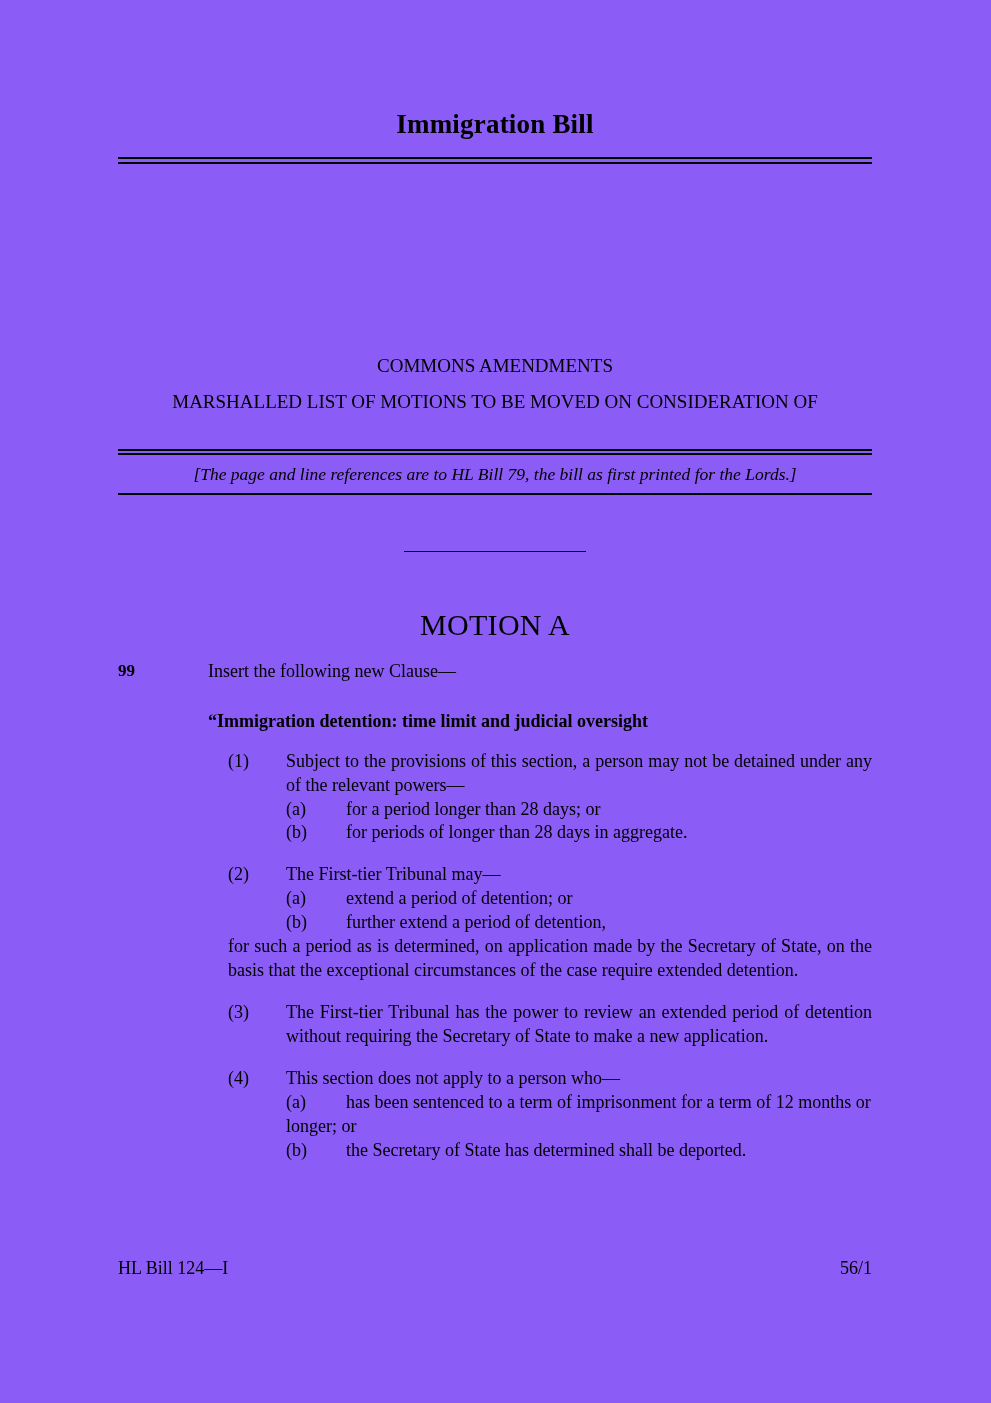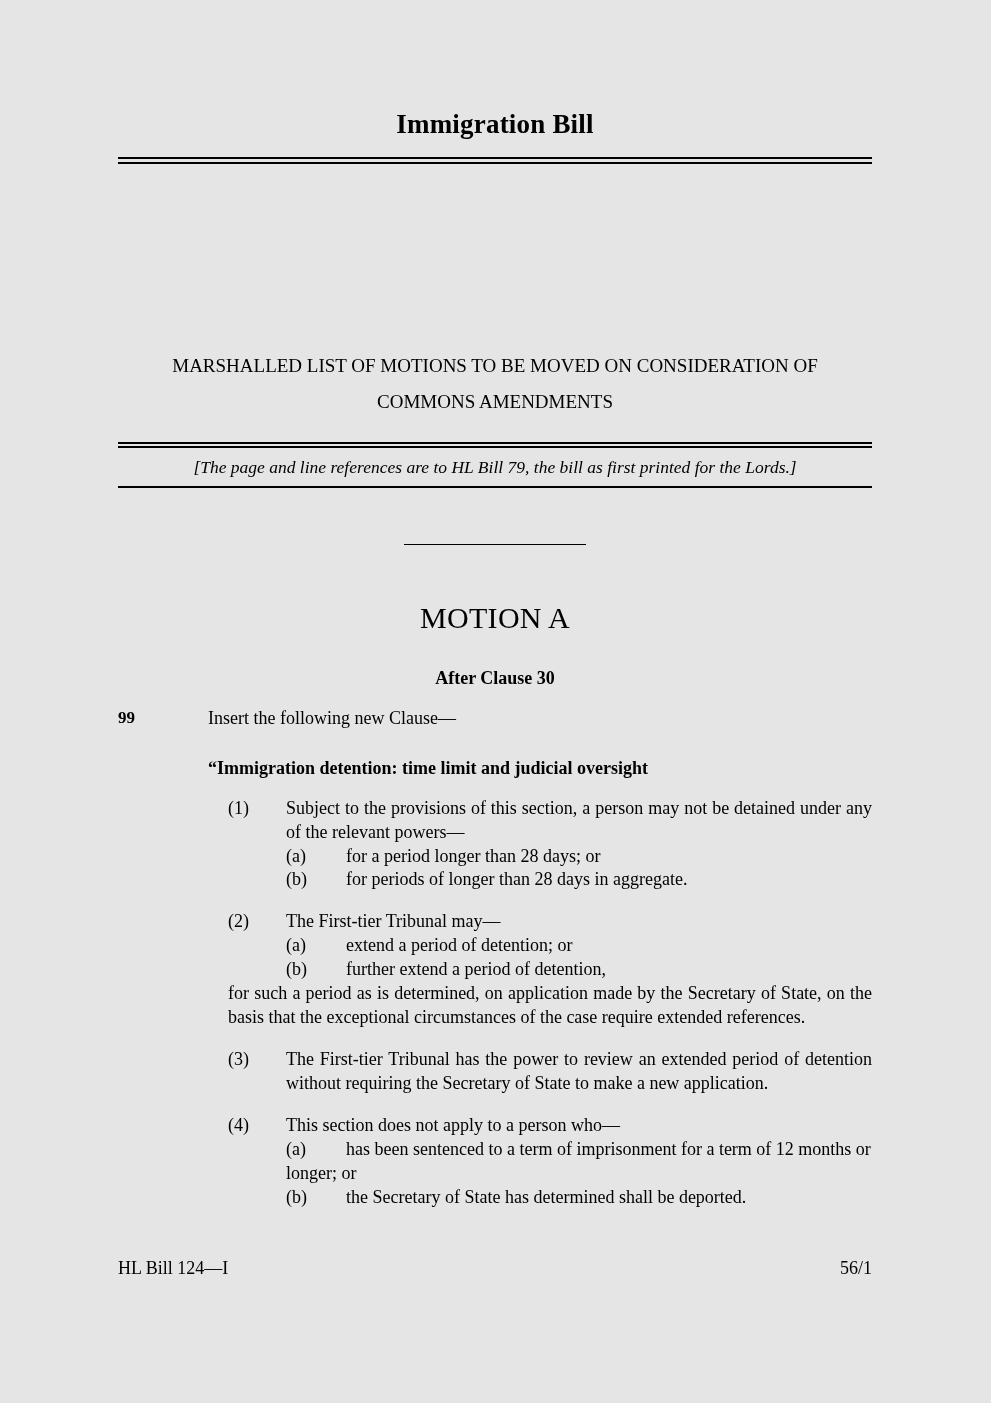--- a/index.html
+++ b/index.html
@@ -10,21 +10,21 @@
   body {
     font-family: "Liberation Serif", "DejaVu Serif", serif;
     color: #000000;
     -webkit-font-smoothing: antialiased;
   }
   .page {
     position: relative;
     width: 991px;
     height: 1403px;
     margin: 0 auto;
-    background: #e5e5e5;
+    background: #8b5cf6;
     overflow: hidden;
     box-sizing: border-box;
   }
   .content {
     position: absolute;
     left: 118px;
     top: 0;
     width: 754px;
   }
 
@@ -66,21 +66,21 @@
 
   
   .list-heading {
     text-align: center;
     font-size: 19px;
     line-height: 1.85;
     margin: 0;
     padding-top: 184px;
   }
   .note-block {
-    margin-top: 23px;
+    margin-top: 30px;
   }
   .note-text {
     text-align: center;
     font-style: italic;
     font-size: 17.5px;
     padding: 9px 0 8px 0;
     margin: 0;
   }
 
   .divider-wrap {
@@ -202,36 +202,35 @@
 <body>
 
 <div class="page">
   <div class="content">
 
     <h1 class="doc-title">Immigration Bill</h1>
 
     <div class="rule-double"></div>
 
     <div class="list-heading">
+      <div>COMMONS AMENDMENTS</div>
       <div>MARSHALLED LIST OF MOTIONS TO BE MOVED ON CONSIDERATION OF</div>
-      <div>COMMONS AMENDMENTS</div>
     </div>
 
     <div class="note-block">
       <div class="rule-double-tight"></div>
       <p class="note-text">[The page and line references are to HL Bill 79, the bill as first printed for the Lords.]</p>
       <div class="rule-single"></div>
     </div>
 
     <div class="divider-wrap">
       <div class="rule-short"></div>
     </div>
 
     <h2 class="motion-title">MOTION A</h2>
-    <h4 class="clause-heading">After Clause 30</h4>
 
     <div class="amend-row">
       <span class="amend-num">99</span>
       <span class="amend-text">Insert the following new Clause—</span>
     </div>
 
     <div class="clause-title">“Immigration detention: time limit and judicial oversight</div>
 
     <div>
 
@@ -256,21 +255,21 @@
         <div class="itemlist">
           <div class="item">
             <span class="item-label">(a)</span>
             <span class="item-text noj">extend a period of detention; or</span>
           </div>
           <div class="item">
             <span class="item-label">(b)</span>
             <span class="item-text noj">further extend a period of detention,</span>
           </div>
         </div>
-        <div class="subsec-body tail">for such a period as is determined, on application made by the Secretary of State, on the basis that the exceptional circumstances of the case require extended references.</div>
+        <div class="subsec-body tail">for such a period as is determined, on application made by the Secretary of State, on the basis that the exceptional circumstances of the case require extended detention.</div>
       </div>
 
       <div class="subsec">
         <span class="subsec-num">(3)</span>
         <div class="subsec-body">The First-tier Tribunal has the power to review an extended period of detention without requiring the Secretary of State to make a new application.</div>
       </div>
 
       <div class="subsec">
         <span class="subsec-num">(4)</span>
         <div class="subsec-body noj">This section does not apply to a person who—</div>

